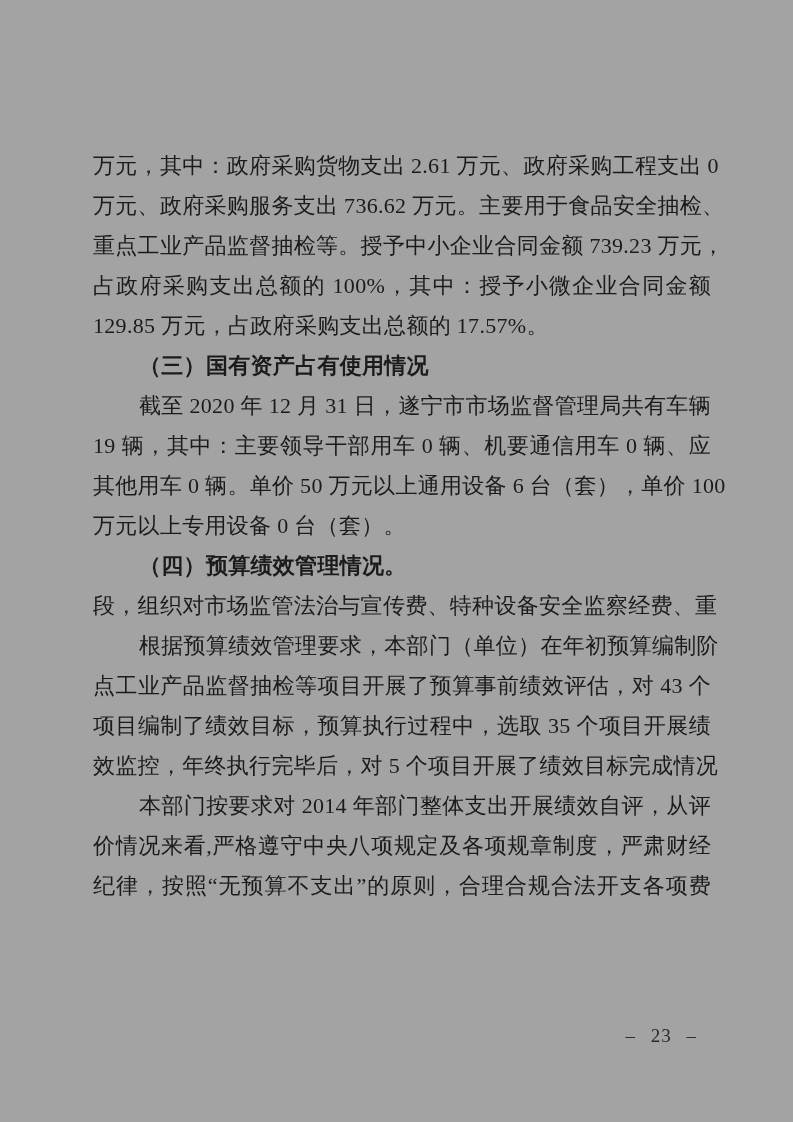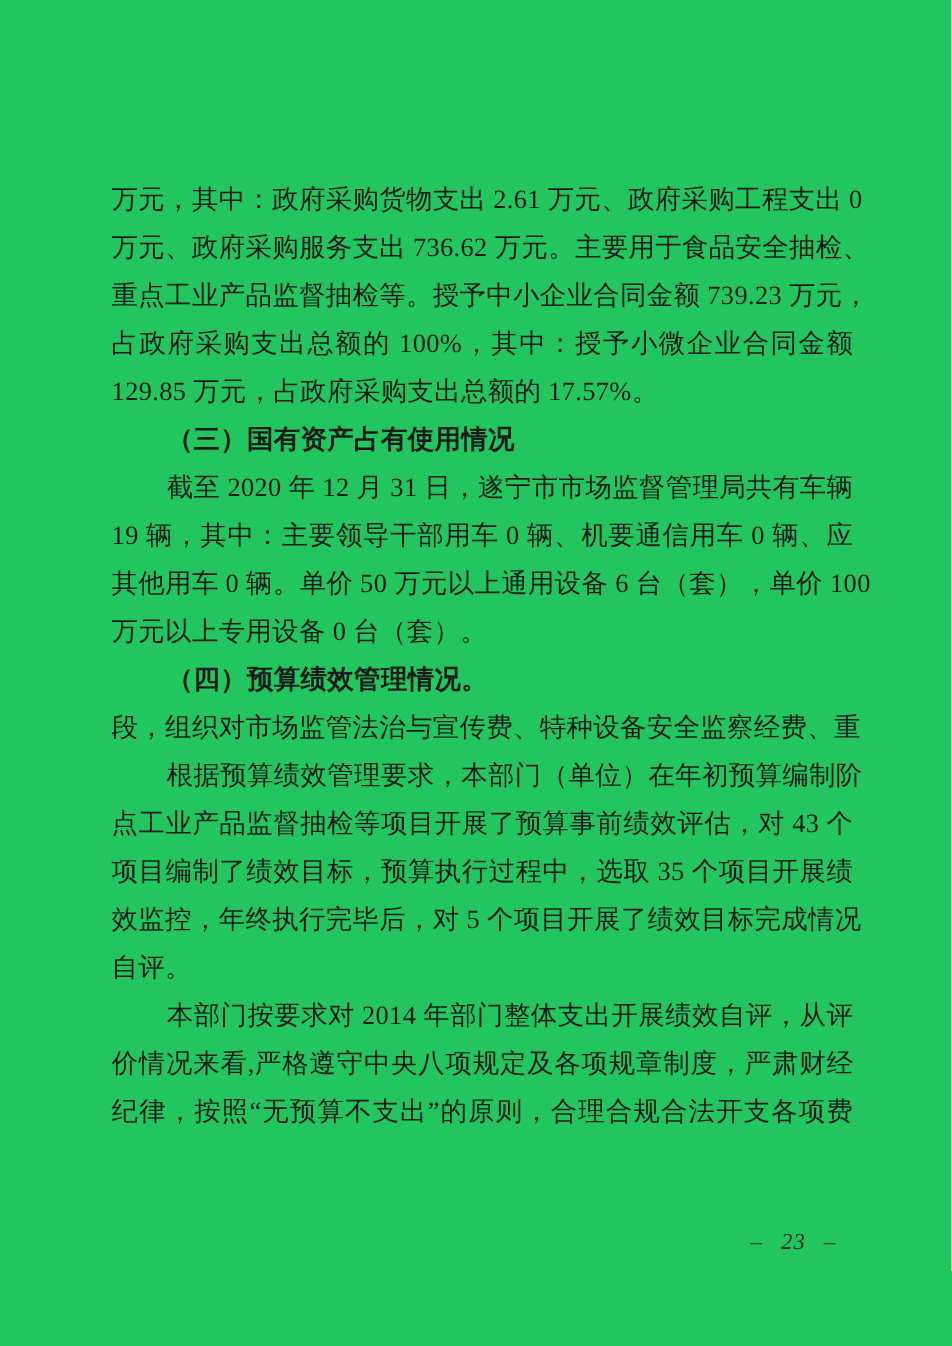--- a/index.html
+++ b/index.html
@@ -4,21 +4,21 @@
 <style>
   html, body {
     margin: 0;
     padding: 0;
     background: #ffffff;
   }
   .page {
     position: relative;
     width: 793px;
     height: 1122px;
-    background: #22c55e;
+    background: #a3a3a3;
     overflow: hidden;
     font-family: "Liberation Serif", "DejaVu Serif", serif;
     color: #1b1b1b;
   }
   .content {
     position: absolute;
     left: 93px;
     top: 146px;
     width: 618px;
   }
@@ -46,21 +46,20 @@
   }
   .pagenum {
     position: absolute;
     top: 1024px;
     right: 96px;
     font-size: 19px;
     line-height: 24px;
     color: #2a2a2a;
     word-spacing: 9px;
     letter-spacing: 1px;
-    font-style: italic;
   }
 </style>
 </head>
 <body>
 
 <div class="page">
   <div class="content">
 
     <div class="line">万元，其中：政府采购货物支出 2.61 万元、政府采购工程支出 0</div>
     <div class="line">万元、政府采购服务支出 736.62 万元。主要用于食品安全抽检、</div>
@@ -75,21 +74,20 @@
     <div class="line">其他用车 0 辆。单价 50 万元以上通用设备 6 台（套），单价 100</div>
     <div class="line end">万元以上专用设备 0 台（套）。</div>
 
     <div class="line head">（四）预算绩效管理情况。</div>
 
     <div class="line">段，组织对市场监管法治与宣传费、特种设备安全监察经费、重</div>
     <div class="line ind">根据预算绩效管理要求，本部门（单位）在年初预算编制阶</div>
     <div class="line">点工业产品监督抽检等项目开展了预算事前绩效评估，对 43 个</div>
     <div class="line">项目编制了绩效目标，预算执行过程中，选取 35 个项目开展绩</div>
     <div class="line">效监控，年终执行完毕后，对 5 个项目开展了绩效目标完成情况</div>
-    <div class="line end">自评。</div>
 
     <div class="line ind">本部门按要求对 2014 年部门整体支出开展绩效自评，从评</div>
     <div class="line">价情况来看,严格遵守中央八项规定及各项规章制度，严肃财经</div>
     <div class="line">纪律，按照“无预算不支出”的原则，合理合规合法开支各项费</div>
 
   </div>
 
   <div class="pagenum">– 23 –</div>
 </div>
 

